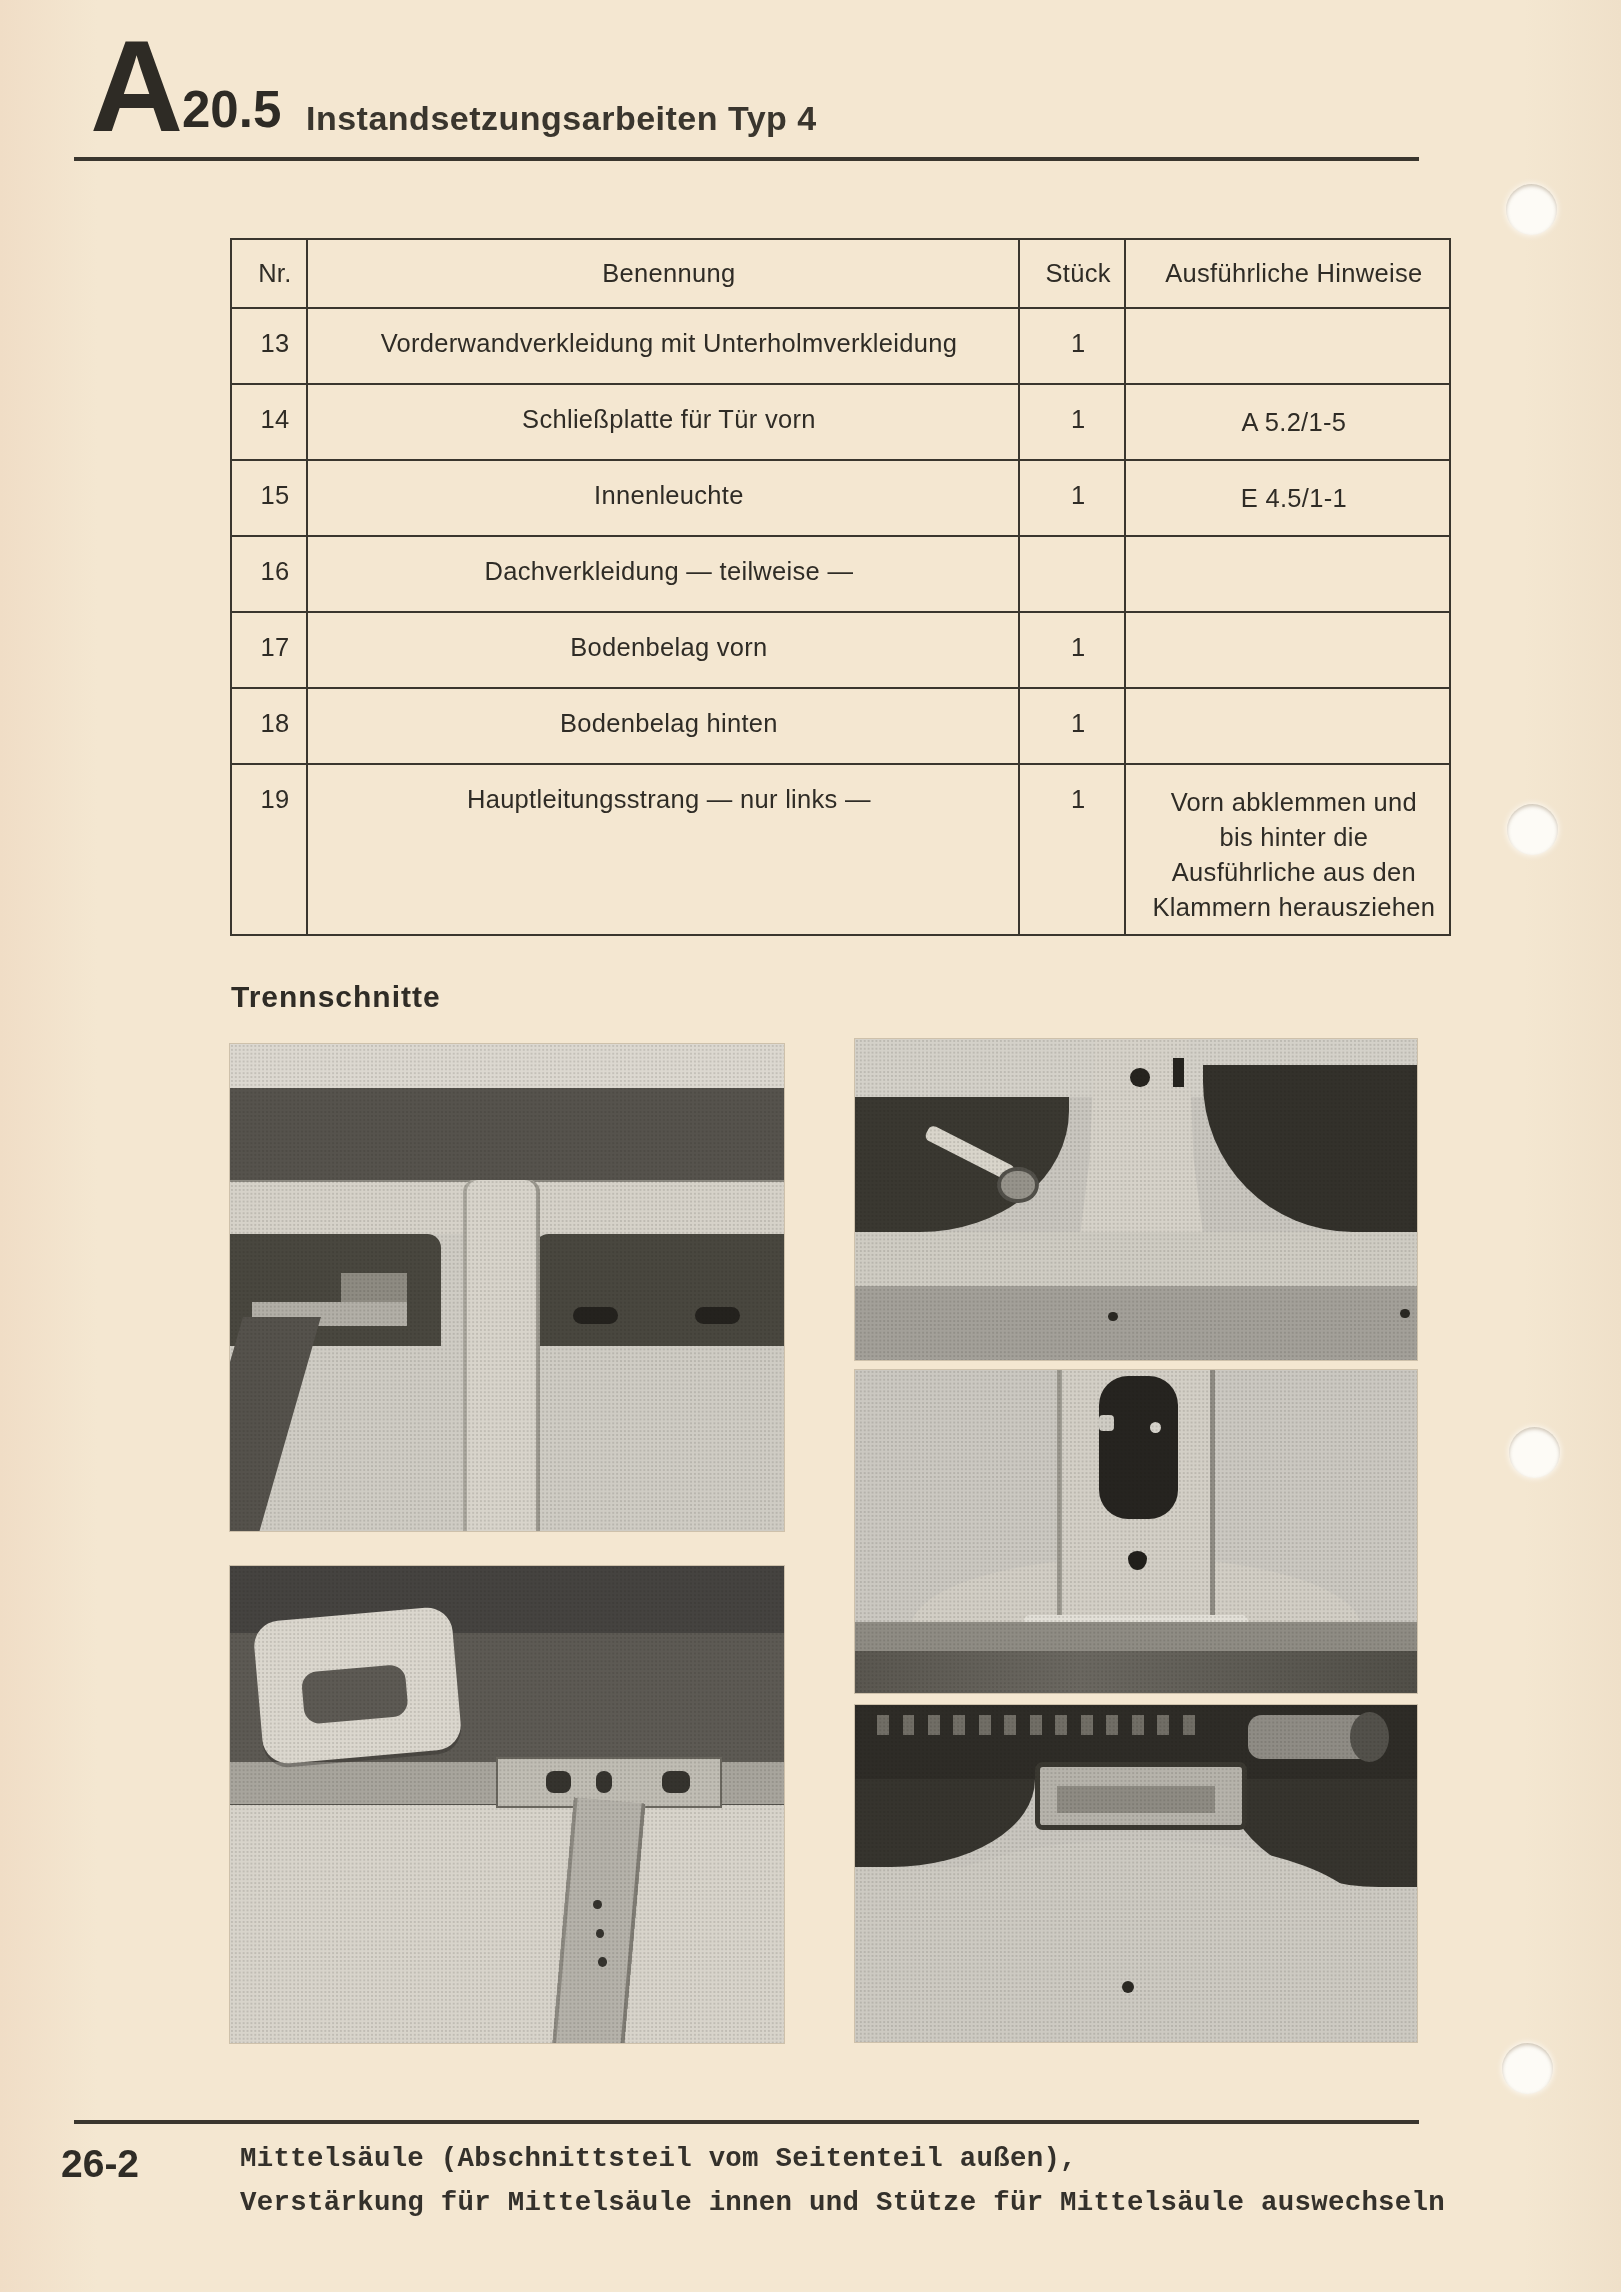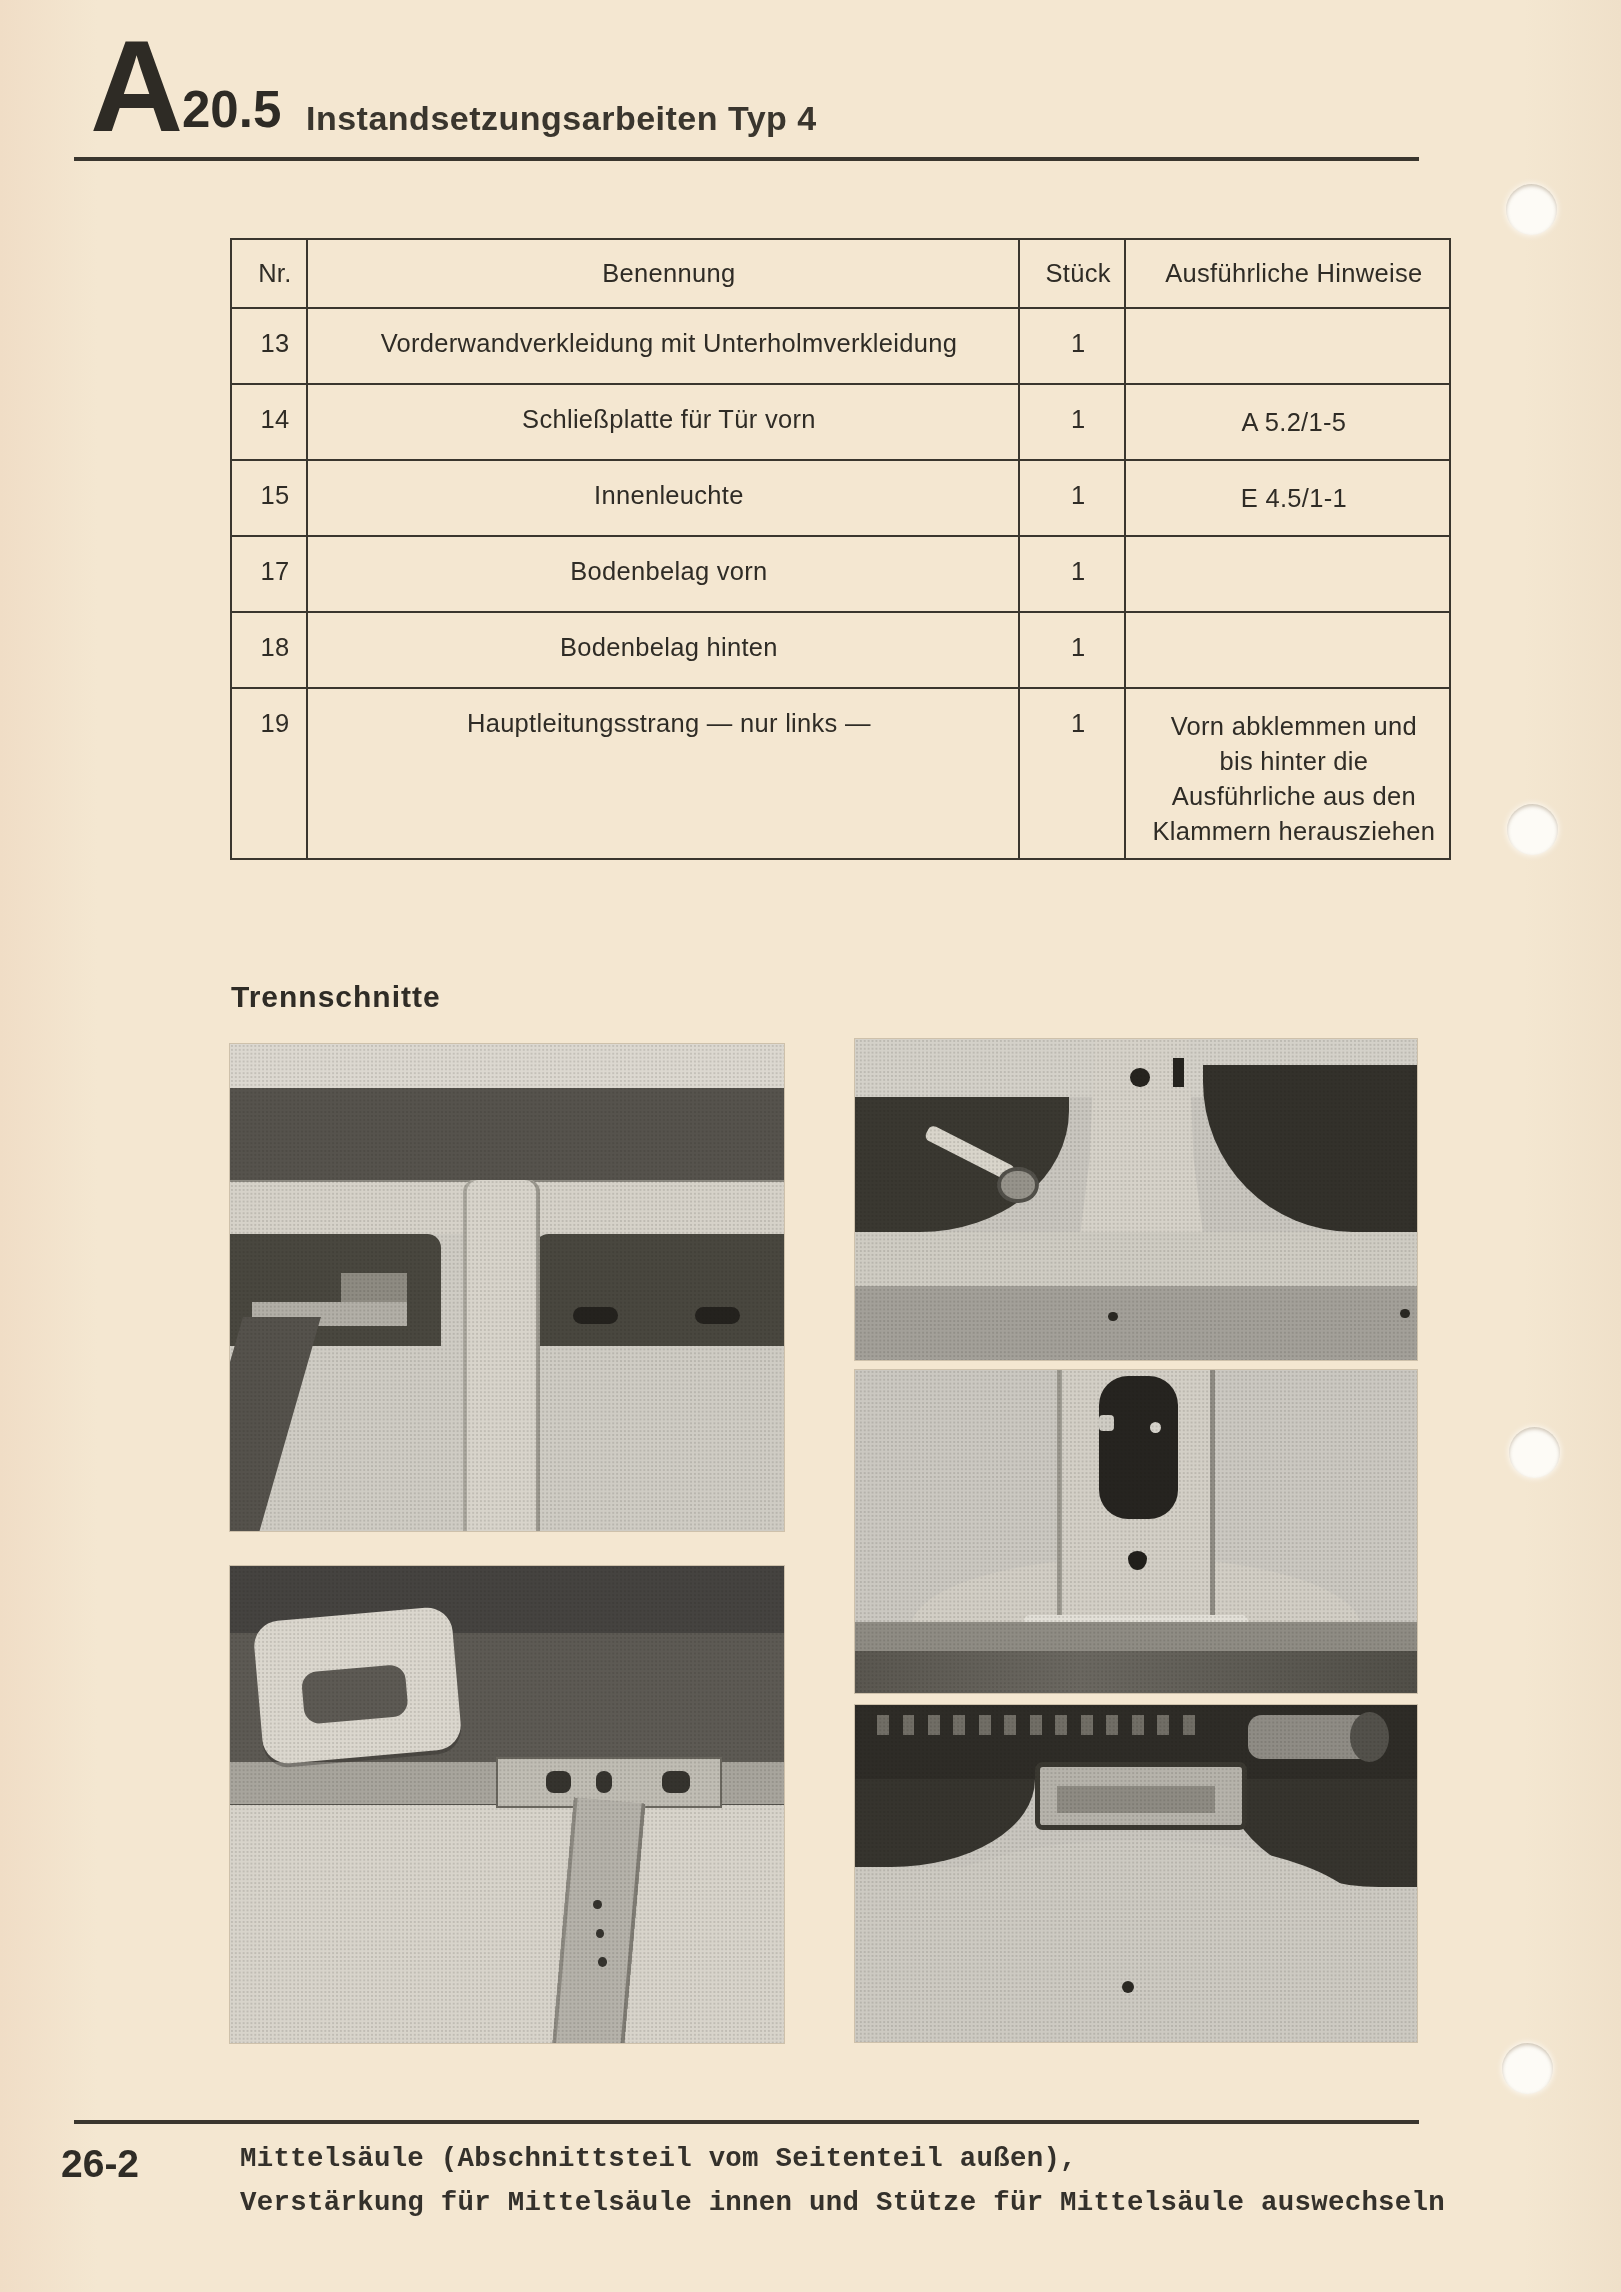--- a/index.html
+++ b/index.html
@@ -159,20 +159,26 @@
       <td class="c-center">1</td>
       <td class="hin-cell">A 5.2/1-5</td>
     </tr>
     <tr class="r-std">
       <td class="c-center">15</td>
       <td>Innenleuchte</td>
       <td class="c-center">1</td>
       <td class="hin-cell">E 4.5/1-1</td>
     </tr>
     <tr class="r-std">
+      <td class="c-center">16</td>
+      <td>Dachverkleidung — teilweise —</td>
+      <td class="c-center"></td>
+      <td class="hin-cell"></td>
+    </tr>
+    <tr class="r-std">
       <td class="c-center">17</td>
       <td>Bodenbelag vorn</td>
       <td class="c-center">1</td>
       <td class="hin-cell"></td>
     </tr>
     <tr class="r-std">
       <td class="c-center">18</td>
       <td>Bodenbelag hinten</td>
       <td class="c-center">1</td>
       <td class="hin-cell"></td>

